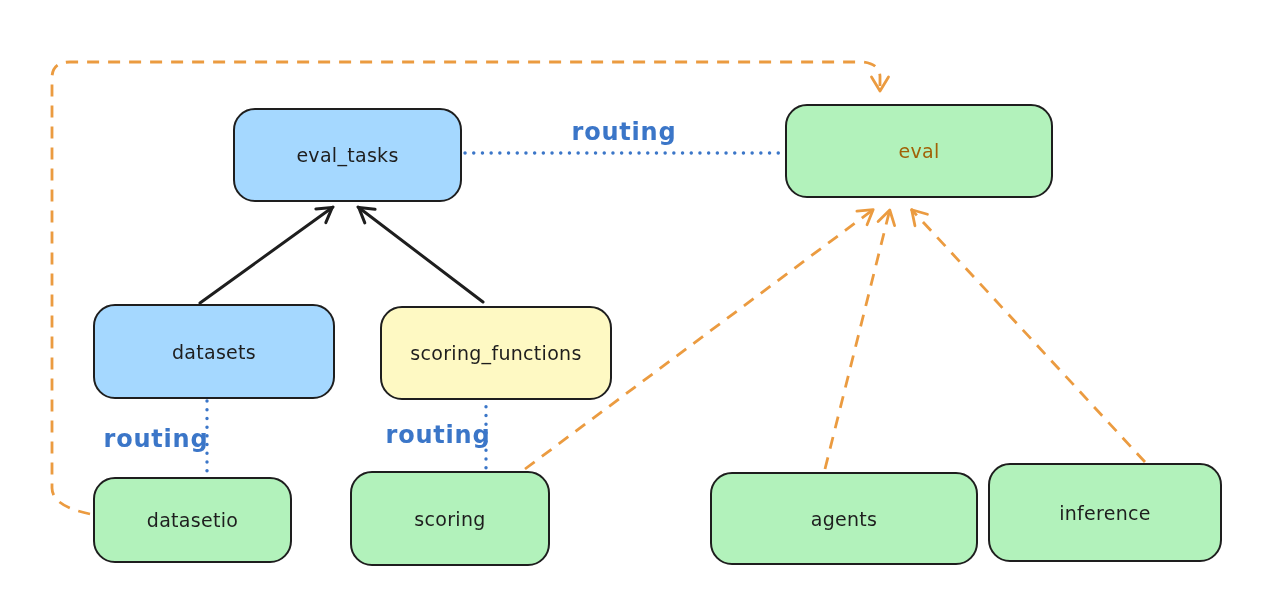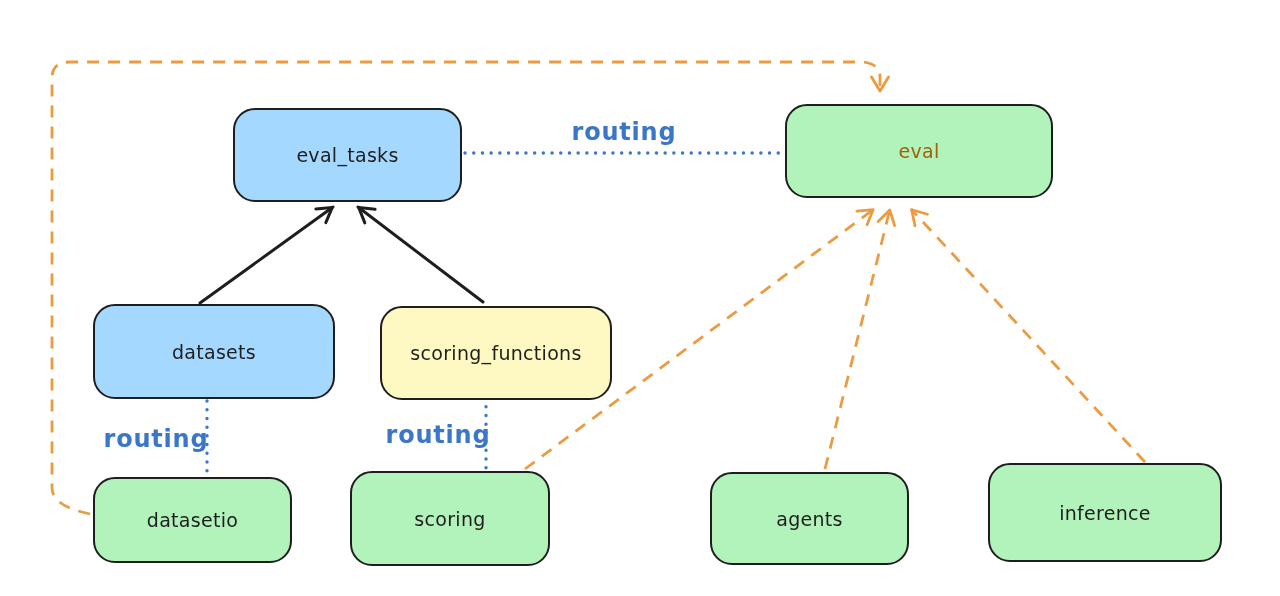--- a/index.html
+++ b/index.html
@@ -85,21 +85,21 @@
       </div>
       <div class="node" style="left: 380px; top: 306px; width: 232px; height: 94px; background: #fef9c3; border-color: rgb(30, 30, 30); color: rgb(30, 30, 30);">
         <span class="node-label">scoring_functions</span>
       </div>
       <div class="node" style="left: 93px; top: 477px; width: 199px; height: 86px; background: rgb(178, 242, 187); border-color: rgb(30, 30, 30); color: rgb(30, 30, 30);">
         <span class="node-label">datasetio</span>
       </div>
       <div class="node" style="left: 344px; top: 471px; width: 200px; height: 95px; background: rgb(178, 242, 187); border-color: rgb(30, 30, 30); color: rgb(30, 30, 30); margin-left: 6px;">
         <span class="node-label">scoring</span>
       </div>
-      <div class="node" style="left: 710px; top: 472px; width: 199px; height: 93px; background: rgb(178, 242, 187); border-color: rgb(30, 30, 30); color: rgb(30, 30, 30);">
+      <div class="node" style="left: 710px; top: 472px; width: 268px; height: 93px; background: rgb(178, 242, 187); border-color: rgb(30, 30, 30); color: rgb(30, 30, 30);">
         <span class="node-label">agents</span>
       </div>
       <div class="node" style="left: 988px; top: 463px; width: 234px; height: 99px; background: rgb(178, 242, 187); border-color: rgb(30, 30, 30); color: rgb(30, 30, 30);">
         <span class="node-label">inference</span>
       </div>
     </div>
   <div id="label-layer">
       <div class="edge-label" style="left: 624px; top: 132px; color: rgb(59, 118, 200);">routing</div>
       <div class="edge-label" style="left: 156px; top: 439px; color: rgb(59, 118, 200);">routing</div>
       <div class="edge-label" style="left: 438px; top: 435px; color: rgb(59, 118, 200);">routing</div>

